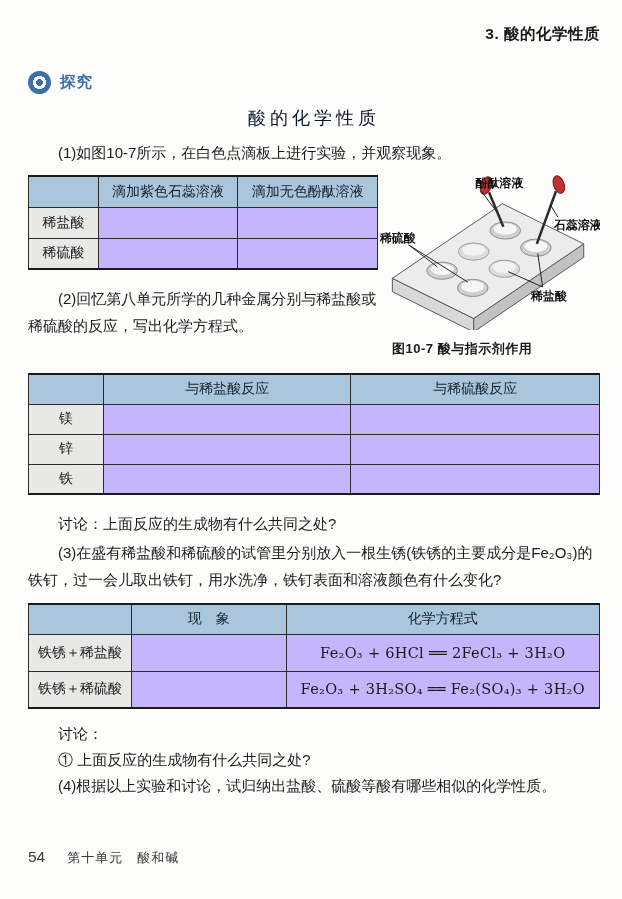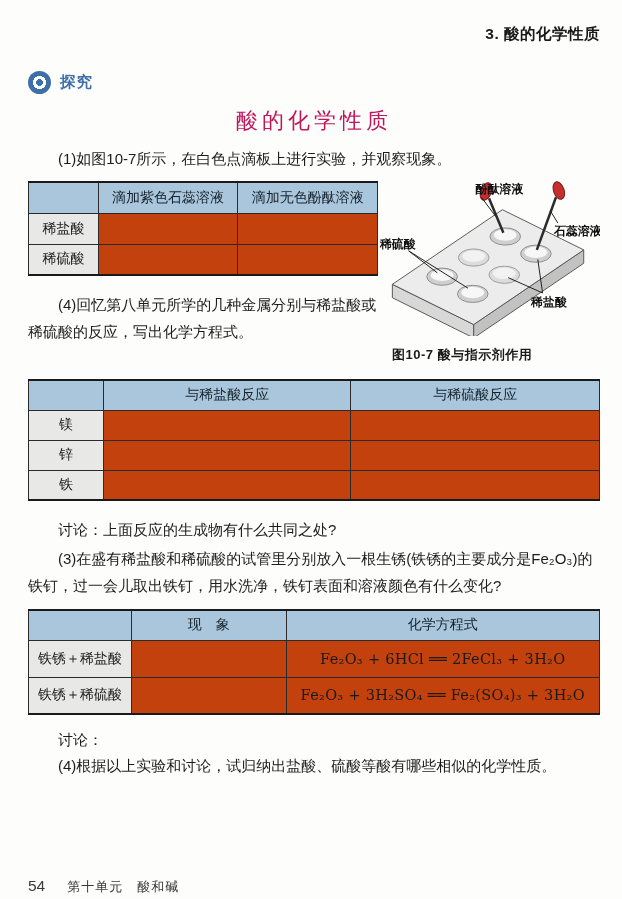--- a/index.html
+++ b/index.html
@@ -14,50 +14,50 @@
     padding: 24px 22px 0 28px;
     overflow: hidden;
   }
   .section-heading { font-size: 15.5px; font-weight: bold; letter-spacing: .5px; text-align: right; }
   .explore-row { display: flex; align-items: center; gap: 9px; margin-top: 26px; }
   .explore-icon {
     width: 23px; height: 23px; border-radius: 50%;
     background: radial-gradient(circle at 50% 50%, #3f6fa8 0 3.6px, #ffffff 3.6px 6.6px, #3f6fa8 6.6px 11.5px);
   }
   .explore-label { color: #3f6fa8; font-size: 15.5px; font-weight: bold; letter-spacing: 1px; }
-  .activity-title { text-align: center; font-size: 22px; letter-spacing: 4px; margin-top: 12px; color: #be185d; }
+  .activity-title { text-align: center; font-size: 18px; letter-spacing: 4px; margin-top: 12px; color: #0f172a; }
   .para { font-size: 15px; line-height: 27px; text-indent: 2em; color: #1c1c1c; }
   .para1 { margin-top: 9px; }
   .content-row { display: flex; margin-top: 9px; }
   .content-left { width: 350px; flex: none; }
   .content-right { width: 222px; flex: none; margin-left: 0; }
   table { border-collapse: collapse; width: 100%; font-size: 14px; }
   th, td { border: 1px solid #2b2b2b; text-align: center; vertical-align: middle; font-weight: normal; }
   .tbl { border-top: 2px solid #1a1a1a; border-bottom: 2px solid #1a1a1a; }
   .hdr { background: #a9c6dc; color: #15222c; }
   .lbl { background: #e8e8e7; }
-  .blank { background: #c2410c; }
+  .blank { background: #c4b5fd; }
   .tbl1 th, .tbl1 td { height: 31px; }
   .tbl1 col.c0 { width: 70px; } .tbl1 col.c1 { width: 140px; } .tbl1 col.c2 { width: 140px; }
   .para2 { margin-top: 15px; }
   .figure-box { position: relative; }
   .fig-caption { font-size: 13px; font-weight: bold; margin-top: 6px; margin-left: 14px; letter-spacing: .5px; }
   .tbl2 { margin-top: 15px; padding-left: 24px; }
   .tbl2 th, .tbl2 td { height: 30px; }
   .tbl2 col.c0 { width: 75px; } .tbl2 col.c1 { width: 248px; } .tbl2 col.c2 { width: 249px; }
   .discussion1 { margin-top: 15px; }
   .para3 { margin-top: 2px; }
   .tbl3 { margin-top: 10px; }
   .tbl3 th { height: 30px; margin-top: 48px; }
   .tbl3 td { height: 37px; }
   .tbl3 col.c0 { width: 103px; } .tbl3 col.c1 { width: 155px; } .tbl3 col.c2 { width: 314px; }
   .equation { font-family: "DejaVu Serif", "Liberation Serif", serif; font-size: 14.5px; letter-spacing: .3px; }
   .disc-block { margin-top: 12px; }
   .disc-block .para { line-height: 26px; }
-  .footer { position: absolute; left: 28px; bottom: 3px; display: flex; align-items: baseline; gap: 22px; color: #3a3a3a; }
+  .footer { position: absolute; left: 28px; bottom: 32px; display: flex; align-items: baseline; gap: 22px; color: #3a3a3a; }
   .footer .pagenum { font-size: 15.5px; }
   .footer .unit { font-size: 13px; letter-spacing: 1px; }
   svg text { font-family: "Liberation Sans", sans-serif; font-size: 12.5px; font-weight: 600; fill: #111; }
 </style>
 </head>
 <body>
 
 <div class="page">
 
   <div class="section-heading">3. 酸的化学性质</div>
@@ -92,21 +92,21 @@
           <td class="blank"></td>
         </tr>
         <tr>
           <td class="lbl">稀硫酸</td>
           <td class="blank"></td>
           <td class="blank"></td>
         </tr>
       </tbody>
         </table>
 
-      <div class="para para2">(4)回忆第八单元所学的几种金属分别与稀盐酸或稀硫酸的反应，写出化学方程式。</div>
+      <div class="para para2">(2)回忆第八单元所学的几种金属分别与稀盐酸或稀硫酸的反应，写出化学方程式。</div>
     </div>
 
     <div class="content-right">
       <div class="figure-box">
         <svg width="222" height="155" viewBox="0 0 232 162">
 
           <polygon points="15,108 100,150 100,164 15,122" fill="#d8d8d8" stroke="#555" stroke-width="1"></polygon>
           <polygon points="100,150 215,72 215,86 100,164" fill="#c2c2c2" stroke="#555" stroke-width="1"></polygon>
 
           <polygon points="130,30 215,72 100,150 15,108" fill="#ececec" stroke="#555" stroke-width="1"></polygon>
@@ -221,20 +221,21 @@
     <tr>
       <td class="lbl">铁锈＋稀硫酸</td>
       <td class="blank"></td>
       <td class="blank equation">Fe₂O₃ + 3H₂SO₄ ══ Fe₂(SO₄)₃ + 3H₂O</td>
     </tr>
   </tbody>
     </table>
 
   <div class="disc-block">
     <div class="para">讨论：</div>
+    <div class="para">① 上面反应的生成物有什么共同之处?</div>
     <div class="para">(4)根据以上实验和讨论，试归纳出盐酸、硫酸等酸有哪些相似的化学性质。</div>
   </div>
 
   <div class="footer">
     <span class="pagenum">54</span>
     <span class="unit">第十单元　酸和碱</span>
   </div>
 
 </div>
 

